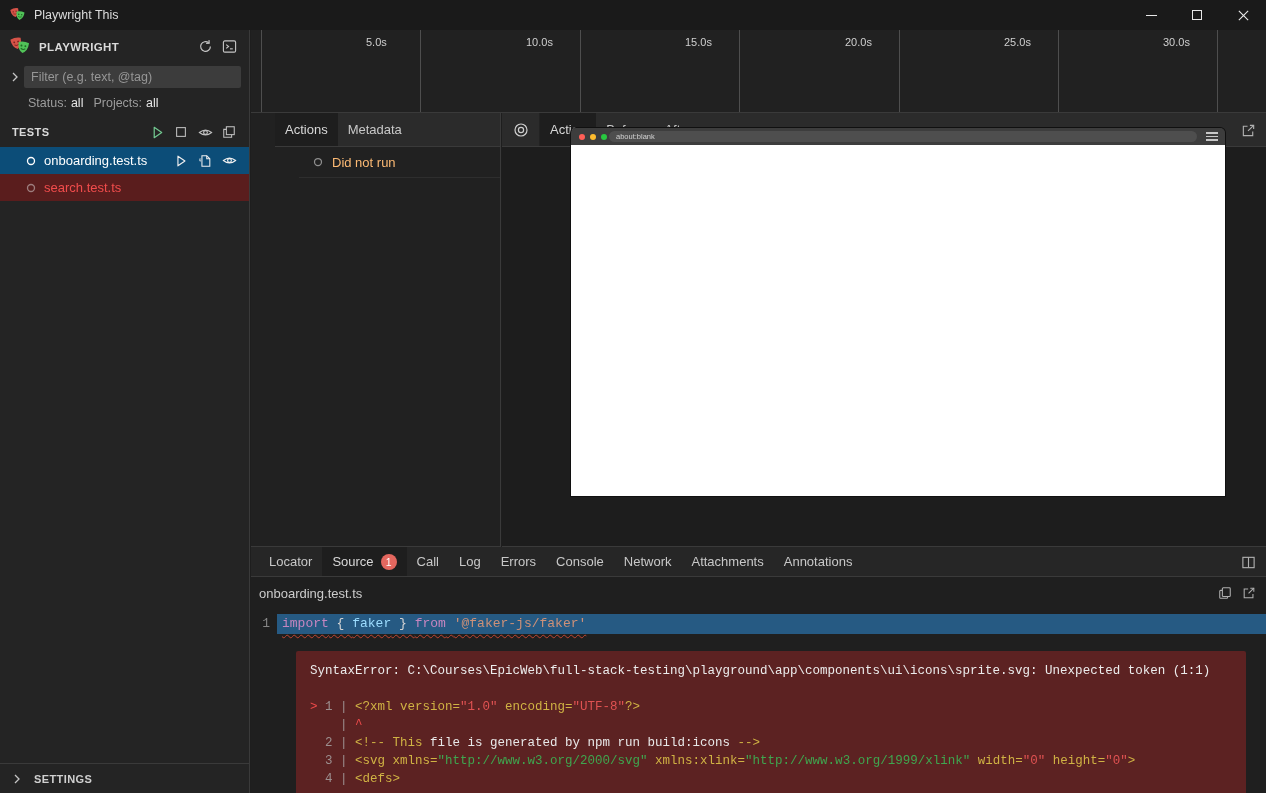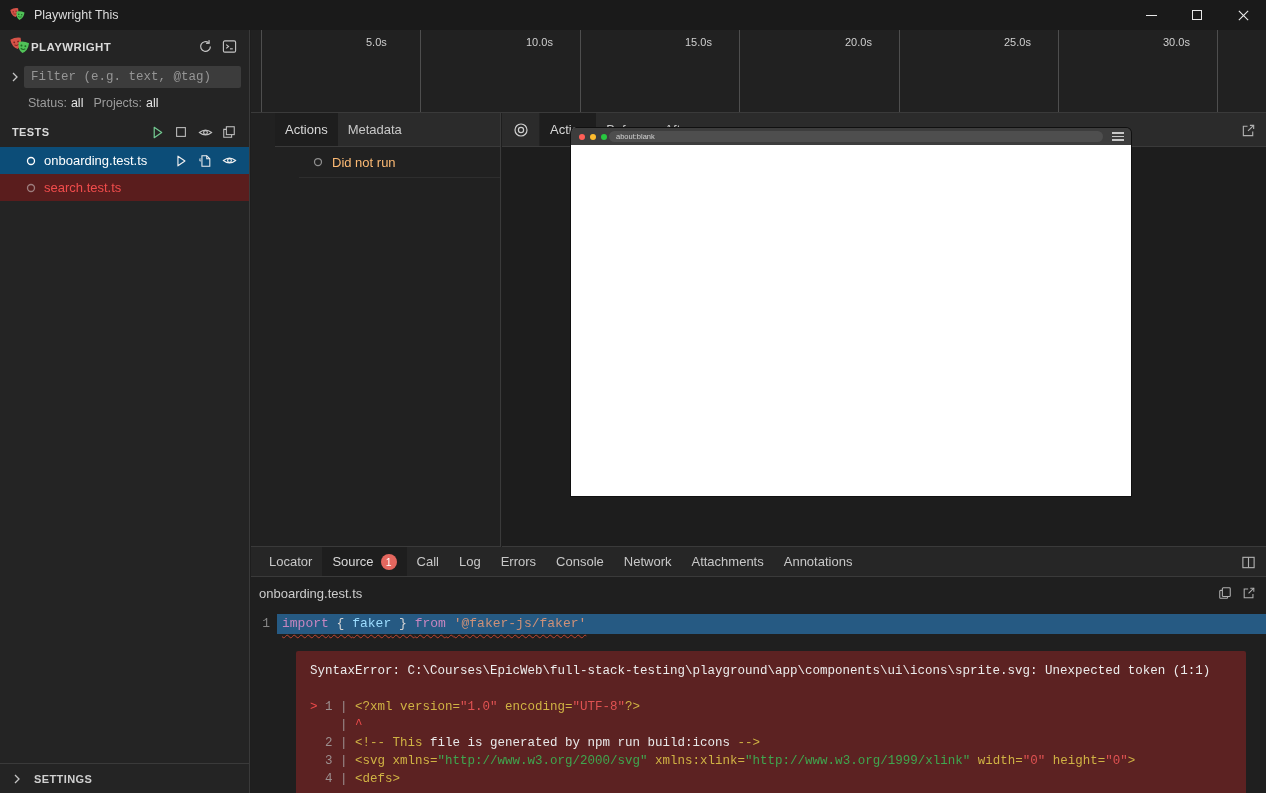--- a/index.html
+++ b/index.html
@@ -15,26 +15,26 @@
   #titlebar .logo { margin-left:10px; }
   .win-controls { position:absolute; right:0; top:0; height:30px; display:flex; }
   .win-btn { width:46px; height:30px; display:flex; align-items:center; justify-content:center; color:#e8e8e8; }
   .glyph-min { width:11px; height:1px; background:#e8e8e8; display:block; }
   .glyph-max { width:10px; height:10px; border:1px solid #e8e8e8; display:block; }
 
   
   #sidebar { position:absolute; left:0; top:30px; width:250px; height:763px;
     background:#242424; border-right:1px solid #3a3a3a; }
   .sb-header { height:33px; display:flex; align-items:center; padding:0 8px 0 10px; }
-  .sb-header .sb-title { font-weight:bold; font-size:11.5px; letter-spacing:.4px; color:#dadada; flex:1; }
+  .sb-header .sb-title { font-weight:bold; font-size:11.5px; letter-spacing:.4px; color:#dadada; margin-left:8px; flex:1; }
   .sb-header .hicon { width:24px; height:22px; display:flex; align-items:center; justify-content:center; color:#c5c5c5; }
   .filter-row { height:28px; display:flex; align-items:center; padding:0 4px 0 6px; }
   .filter-row .chev { width:18px; display:flex; justify-content:center; color:#c5c5c5; }
   .filter-row input { flex:1; height:22px; margin-right:4px; background:#3c3c3c; border:none; border-radius:2px;
-    color:#bef264; font-size:12.5px; padding:0 7px; outline:none; font-family:Liberation Mono, monospace; }
+    color:#bef264; font-size:12.5px; padding:0 7px; outline:none; font-family:Liberation Sans, sans-serif; }
   .filter-row input::placeholder { color:#969696; }
   .status-row { height:24px; display:flex; align-items:center; padding-left:28px; font-size:12.5px; }
   .status-row .lab { color:#9d9d9d; margin-right:4px; }
   .status-row .val { color:#e6e6e6; margin-right:10px; }
   .tests-header { height:30px; margin-top:2px; display:flex; align-items:center; padding:0 8px 0 12px; }
   .tests-header .sec { font-weight:bold; font-size:11px; letter-spacing:.4px; color:#dadada; flex:1; }
   .tests-header .hicon { width:24px; height:22px; display:flex; align-items:center; justify-content:center; color:#c0c0c0; }
   .test-row { height:27px; display:flex; align-items:center; padding:0 8px 0 26px; font-size:13px; }
   .test-row .t-circle { margin-right:8px; display:flex; }
   .test-row .t-name { flex:1; }
@@ -63,21 +63,21 @@
     font-size:13px; color:#fdba74;margin-left:24px; }
   .empty-row .t-circle { margin-right:9px; display:flex; color:#8f8f8f; }
 
   #pane-snapshot { position:absolute; left:502px; top:113px; width:764px; height:434px;
     background:#1d1d1d; border-bottom:1px solid #3a3a3a; }
   #pane-snapshot .pane-header { position:relative; }
   .pick-cell { width:38px; display:flex; align-items:center; justify-content:center; color:#cfcfcf;
     border-right:1px solid #222; }
   .hdr-right { position:absolute; right:10px; top:0; height:34px; display:flex; align-items:center; color:#b0b0b0; }
 
-  .browser { position:absolute; left:69px; top:15px; width:560px; height:368px; border-radius:5px 5px 0 0;
+  .browser { position:absolute; left:69px; top:15px; width:654px; height:368px; border-radius:5px 5px 0 0;
     box-shadow:0 0 0 1px #101010; }
   .b-titlebar { height:17px; background:#3d3d3d; border-radius:5px 5px 0 0; display:flex; align-items:center; position:relative; }
   .lights { display:flex; gap:5px; margin-left:8px; }
   .light { width:6px; height:6px; border-radius:50%; }
   .light.r { background:var(--traffic-red); } .light.y { background:var(--traffic-yellow); } .light.g { background:var(--traffic-green); }
   .addrbar { position:absolute; left:38px; right:28px; top:3px; height:11px; background:#4e4e4e; border-radius:6px;
     display:flex; align-items:center; padding-left:7px; }
   .addrbar span { font-size:7.5px; color:#d2d2d2; line-height:11px; }
   .burger { position:absolute; right:7px; top:4px; display:flex; flex-direction:column; gap:2px; }
   .burger i { display:block; width:12px; height:1.5px; background:#c8c8c8; }

